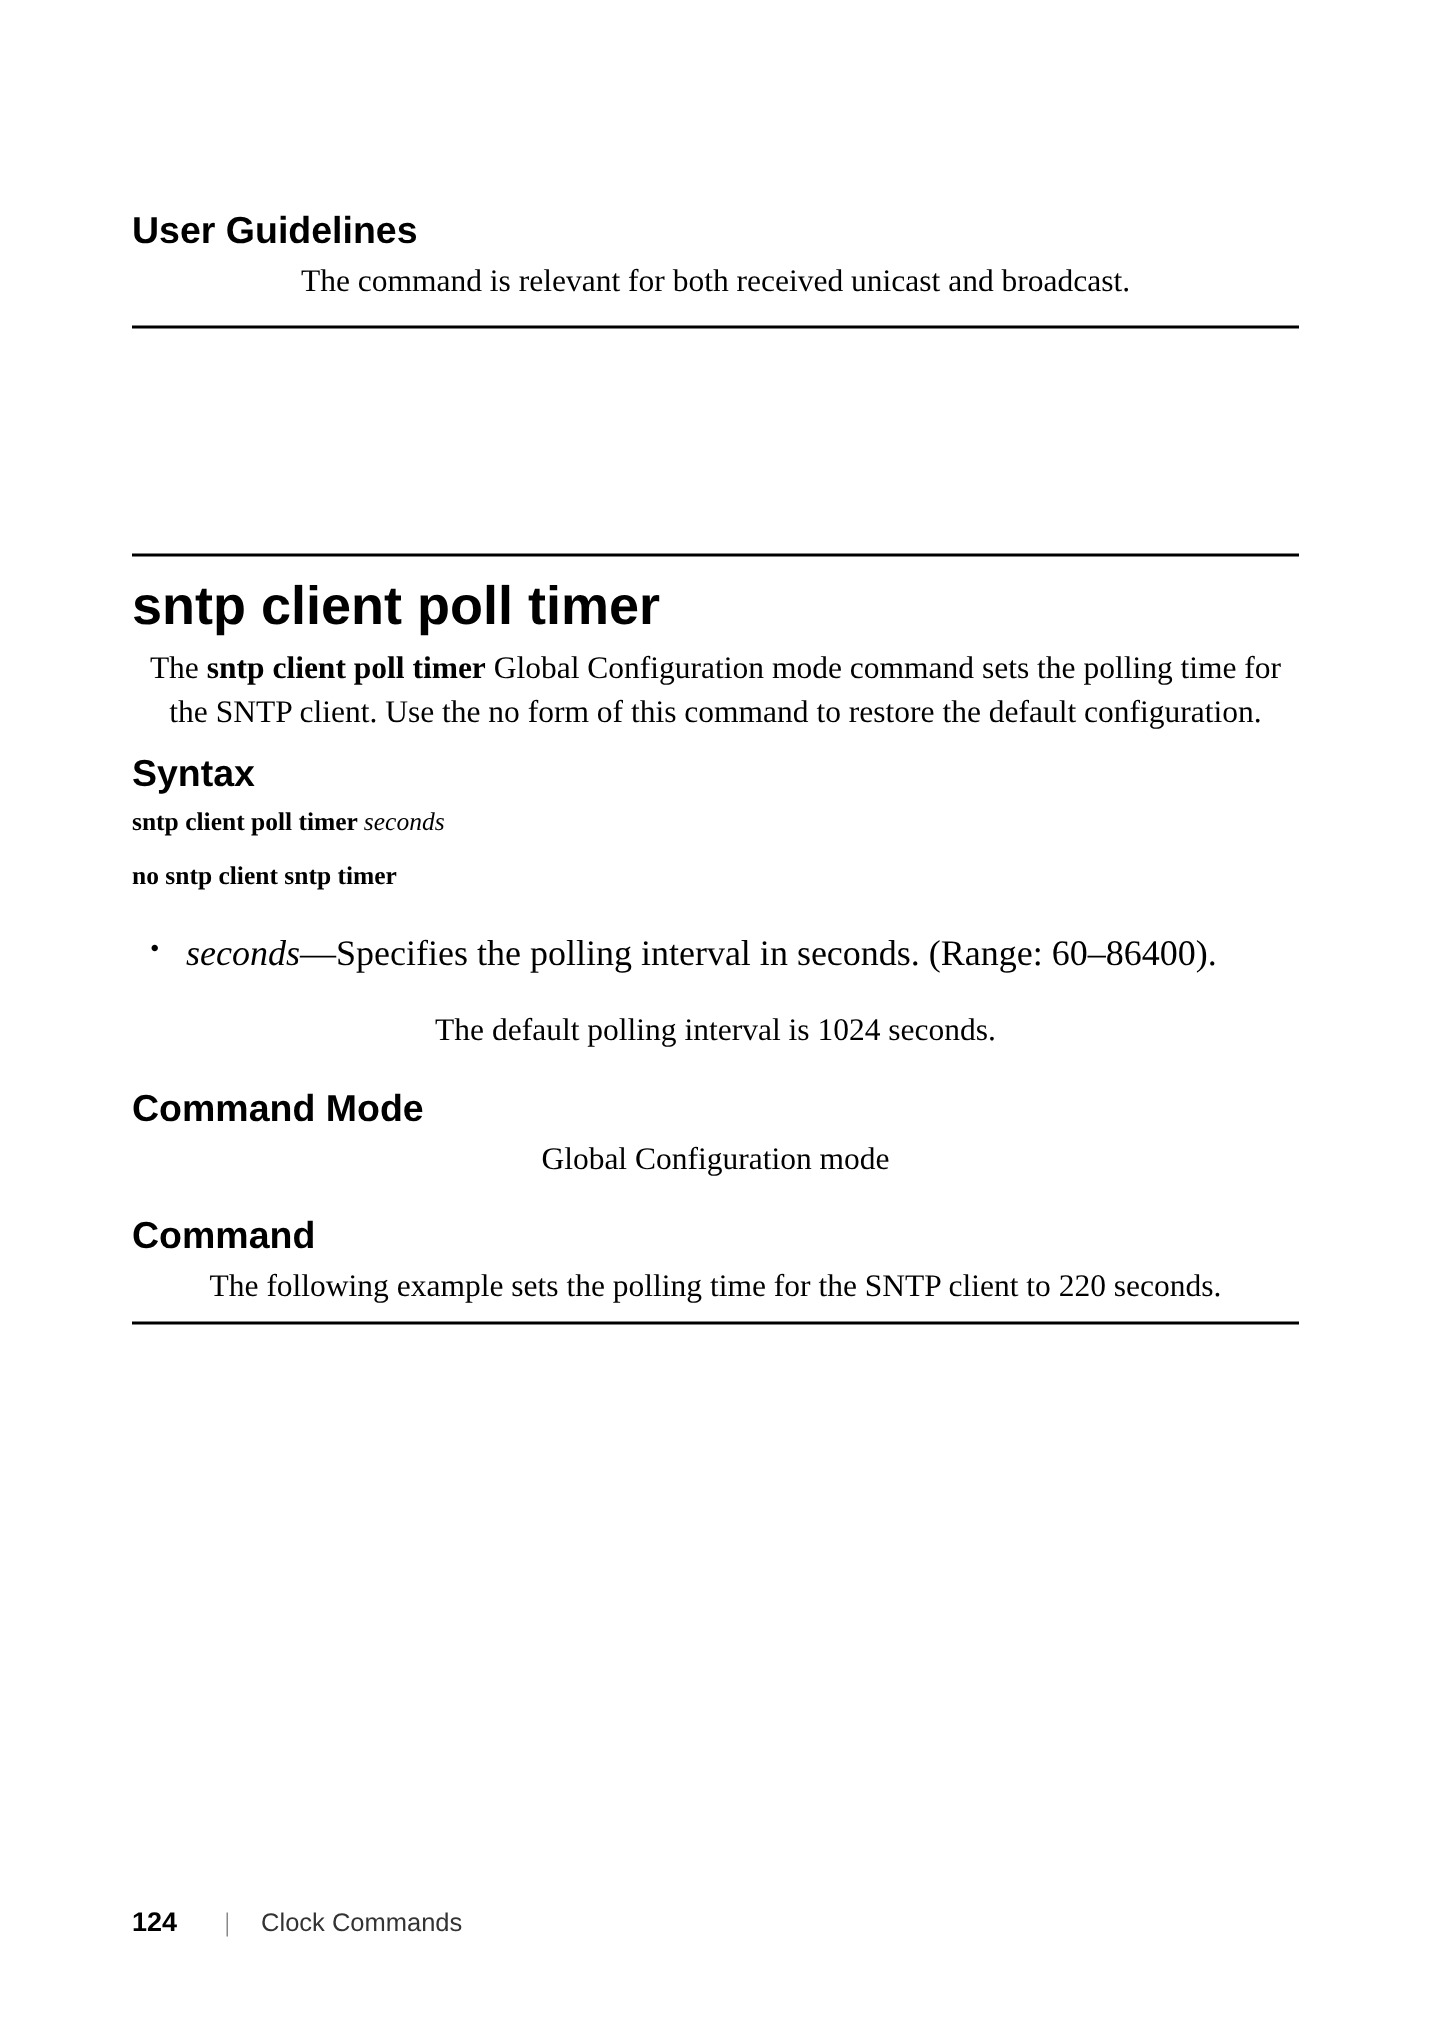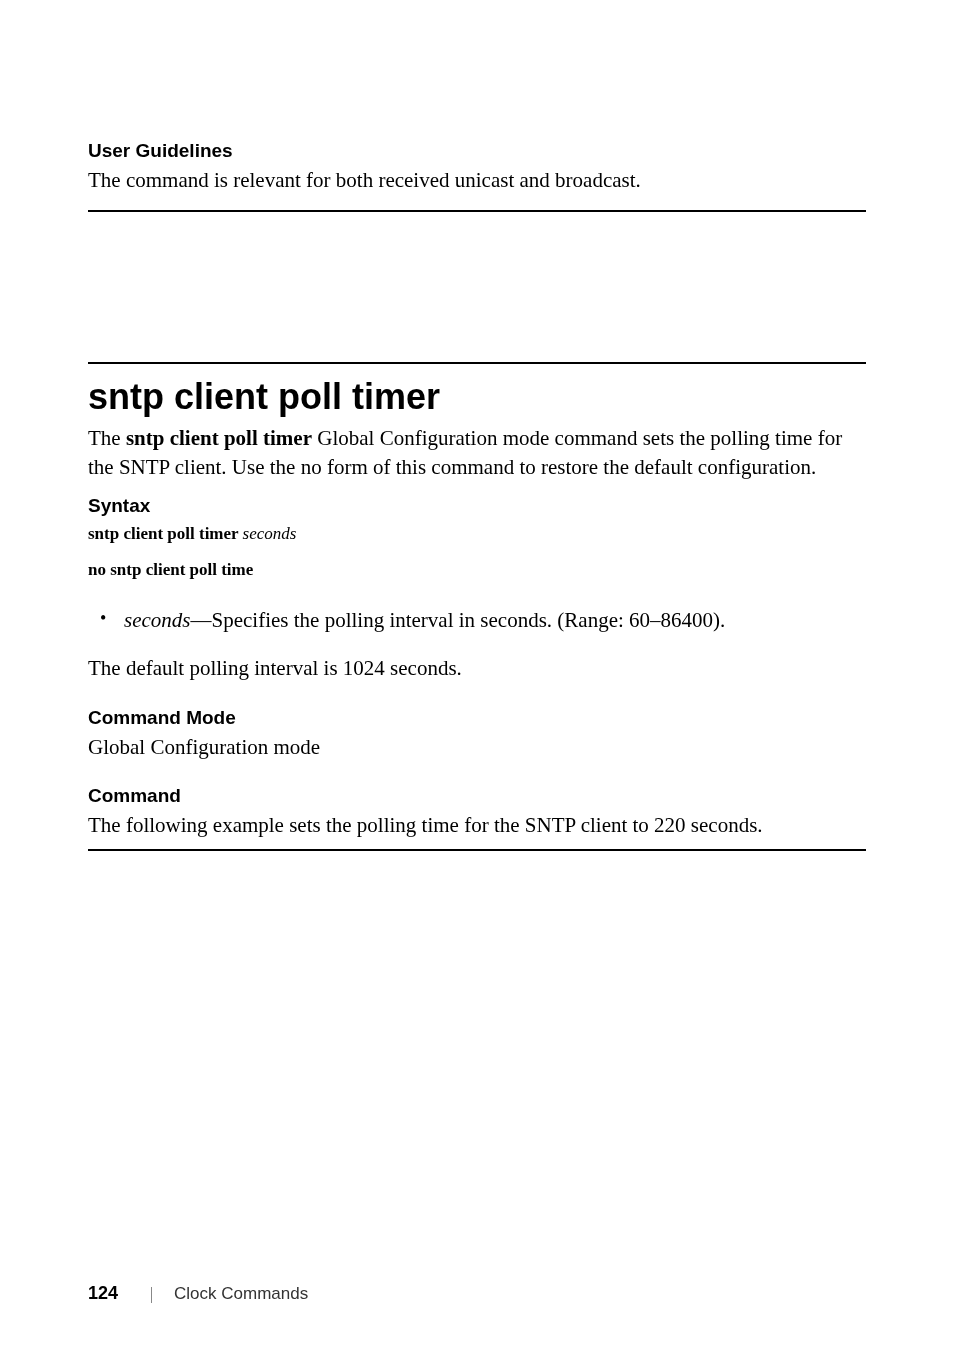--- a/index.html
+++ b/index.html
@@ -12,27 +12,28 @@
       height: 1352px;
       background: #ffffff;
       font-family: Georgia, 'Times New Roman', serif;
       color: #000000;
       padding: 140px 88px 60px 88px;
       position: relative;
     }
     .section-heading {
       font-family: Arial, Helvetica, sans-serif;
       font-weight: bold;
-      font-size: 19px;
+      font-size: 25px;
       margin-bottom: 4px;
     }
     .body-text {
       font-size: 21px;
       line-height: 1.35;
       margin-bottom: 14px;
+      text-align: center;
     }
     .hr-top {
       border: none;
       border-top: 2.5px solid #000;
       margin-top: 10px;
       margin-bottom: 0;
     }
     .hr-bottom {
       border: none;
       border-top: 2px solid #000;
@@ -54,33 +55,33 @@
     }
     .italic {
       font-style: italic;
     }
     .bullet-list {
       list-style: none;
       padding-left: 36px;
       margin-bottom: 20px;
     }
     .bullet-list li {
-      font-size: 21px;
+      font-size: 24px;
       line-height: 1.35;
       position: relative;
     }
     .bullet-list li::before {
       content: "•";
       position: absolute;
       left: -24px;
       font-size: 18px;
     }
     .footer {
       position: absolute;
-      bottom: 48px;
+      bottom: 60px;
       left: 88px;
       font-size: 18px;
     }
     .footer-page {
       font-family: Arial, Helvetica, sans-serif;
       font-weight: bold;
     }
     .footer-sep {
       display: inline-block;
       width: 1px;
@@ -124,21 +125,21 @@
 <div class="body-text">
   <span>The </span><span class="bold-inline">sntp client poll timer</span><span> Global Configuration mode command sets the polling time for the SNTP client. Use the no form of this command to restore the default configuration.</span>
 </div>
 
 <div class="block">
   <div class="section-heading">Syntax</div>
   <div class="syntax-line">
     <span class="bold-inline">sntp client poll timer </span><span class="italic">seconds</span>
   </div>
   <div class="syntax-line" style="margin-top:10px;">
-    <span class="bold-inline">no sntp client poll time</span>
+    <span class="bold-inline">no sntp client sntp timer</span>
   </div>
 </div>
 
 <div class="block-tight">
   <ul class="bullet-list">
     <li>
       <span class="italic">seconds</span><span>—Specifies the polling interval in seconds. (Range: 60–86400).</span>
     </li>
   </ul>
 </div>

